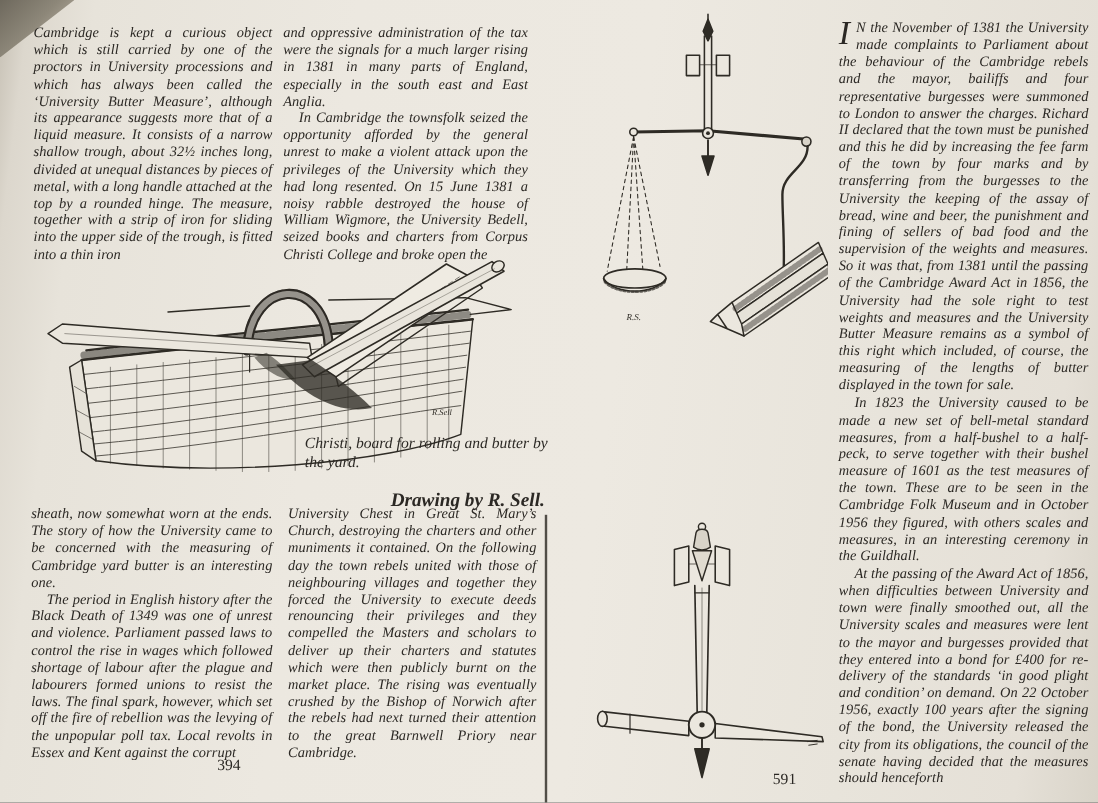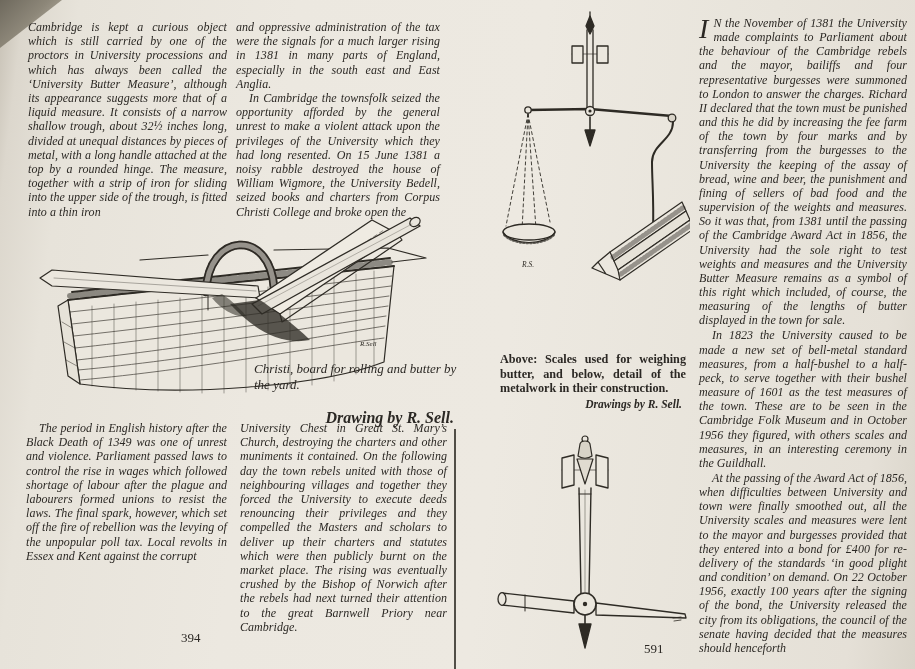--- a/index.html
+++ b/index.html
@@ -122,20 +122,21 @@
     </g>
     <text x="338" y="148" font-size="7" font-style="italic">R.Sell</text>
   </svg>
 
   <div class="caption" id="basket-caption">
     <p>Christi, board for rolling and butter by the yard.</p>
     <p class="credit">Drawing by R. Sell.</p>
   </div>
 
   <div class="textcol" id="col1-bottom">
+    <p>sheath, now somewhat worn at the ends. The story of how the University came to be concerned with the measuring of Cambridge yard butter is an interesting one.</p>
     <p class="indent">The period in English history after the Black Death of 1349 was one of unrest and violence. Parliament passed laws to control the rise in wages which followed shortage of labour after the plague and labourers formed unions to resist the laws. The final spark, however, which set off the fire of rebellion was the levying of the unpopular poll tax. Local revolts in Essex and Kent against the corrupt</p>
   </div>
 
   <div class="textcol" id="col2-bottom">
     <p>University Chest in Great St. Mary’s Church, destroying the charters and other muniments it contained. On the following day the town rebels united with those of neighbouring villages and together they forced the University to execute deeds renouncing their privileges and they compelled the Masters and scholars to deliver up their charters and statutes which were then publicly burnt on the market place. The rising was eventually crushed by the Bishop of Norwich after the rebels had next turned their attention to the great Barnwell Priory near Cambridge.</p>
   </div>
 
   <div class="pagenum" id="pagenum-left">394</div>
 
   <svg class="fig" id="scales-fig" viewBox="0 0 206 342">
@@ -171,24 +172,20 @@
       <polygon fill="#ebe7de" stroke-width="1.2" points="126,246 198,196 202,205 130,255"></polygon>
       <path stroke-width="5" stroke-dasharray="1.5 2.5" opacity="0.45" d="M129 251 L200 201"></path>
       <polygon fill="#e6e2d8" stroke-width="1.2" points="130,255 202,205 206,214 134,264"></polygon>
       <polygon fill="#ebe7de" stroke-width="1.2" points="134,264 206,214 208,224 136,274"></polygon>
       <path stroke-width="5" stroke-dasharray="1.5 2.5" opacity="0.45" d="M137 268 L207 219"></path>
       <path d="M126 246 L114 256 L122 268 L136 274 M114 256 L108 262 L122 268"></path>
     </g>
     <text x="38" y="261" font-size="7.5" font-style="italic">R.S.</text>
   </svg>
 
-  <div class="caption" id="scales-caption">
-    <p>Above: Scales used for weighing butter, and below, detail of the metalwork in their construction.</p>
-    <p class="credit">Drawings by R. Sell.</p>
-  </div>
 
   <svg class="fig" id="detail-fig" viewBox="0 0 216 240">
     <g stroke="#2e2b25" fill="none" stroke-linecap="round" stroke-linejoin="round" stroke-width="1.3">
       <circle cx="108" cy="11" r="3" stroke-width="1.2"></circle>
       <path fill="#d8d3c8" stroke-width="1.2" d="M103 16 C104 12 112 12 113 16 L115 28 C111 31 105 31 101 28 Z"></path>
       <path stroke-width="0.9" opacity="0.7" d="M85 42 L131 42"></path>
       <polygon fill="#ebe7de" points="85,30 97,27 97,57 85,60"></polygon>
       <polygon fill="#ebe7de" points="119,27 131,30 131,60 119,57"></polygon>
       <polygon fill="#e0dbd0" stroke-width="1.2" points="100,31 116,31 108,56"></polygon>
       <path stroke-width="1.4" d="M102 60 L104 166 M114 60 L112 166"></path>

